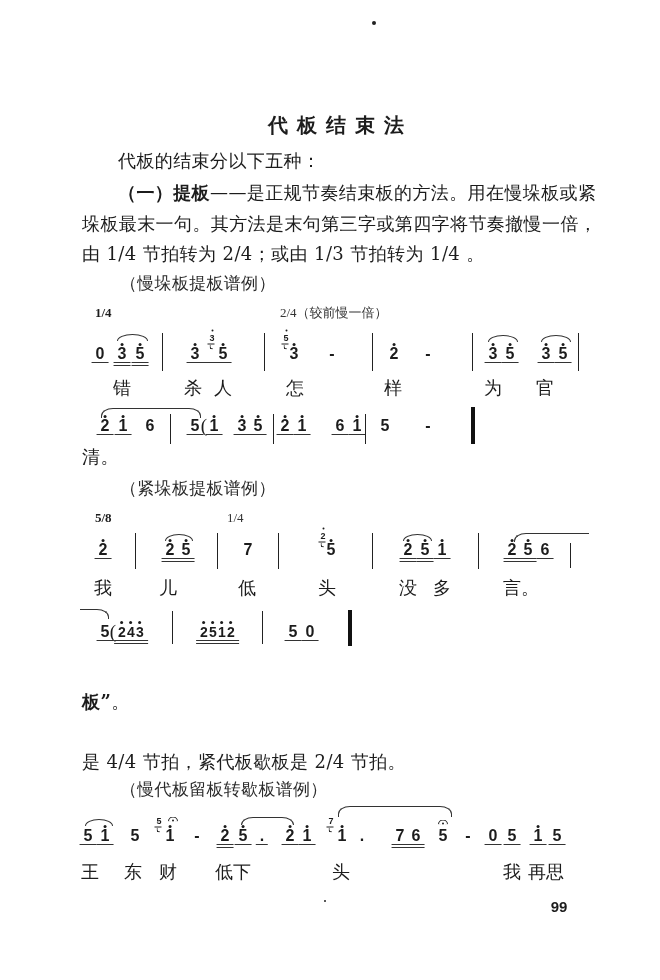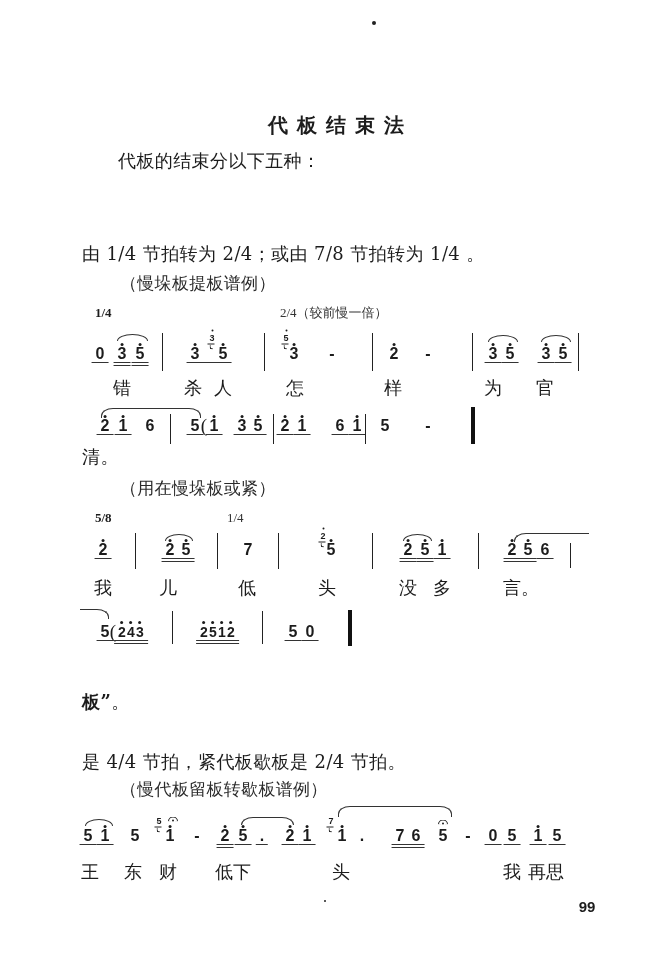--- a/index.html
+++ b/index.html
@@ -25,35 +25,39 @@
   .g .hook::after { content:""; position:absolute; left:2px; top:0; width:3px; height:4px; border-left:1px solid #222; border-bottom:1px solid #222; border-bottom-left-radius:3px; }
   .ferm { position:absolute; width:8px; height:4px; border:1px solid #222; border-bottom:none; border-radius:5px 5px 0 0; transform:translate(-50%,-50%); }
   .ferm::after { content:""; position:absolute; left:50%; bottom:0; width:2px; height:2px; margin-left:-1px; background:#222; border-radius:50%; }
   .slur { position:absolute; border:1px solid #333; border-bottom:none; border-radius:50% 50% 0 0 / 100% 100% 0 0; }
   .slur.flat { border-radius:12px 12px 0 0 / 8px 8px 0 0; }
   .slur.open-right { border-right:none; border-top-right-radius:0; }
   .slur.open-left { border-left:none; border-top-left-radius:0; }
   .bar { position:absolute; width:1px; background:#222; }
   .bar.final { width:4px; background:#111; }
   .speck { position:absolute; border-radius:50%; background:#222; }
-  .pnum { position:absolute; transform:translate(-50%,-50%); font-family:"Liberation Sans", sans-serif; font-weight:bold; font-size:15px; line-height:16px; color:#1c1c1c;margin-left:28px; }
+  .pnum { position:absolute; transform:translate(-50%,-50%); font-family:"Liberation Sans", sans-serif; font-weight:bold; font-size:15px; line-height:16px; color:#1c1c1c; }
 </style>
 </head>
 <body>
 
 <div class="page">
 
   <div class="speck" style="left:372px;top:21px;width:4px;height:4px;"></div>
   <div class="speck" style="left:324px;top:900px;width:2px;height:2px;"></div>
 
   <div class="t title" style="left:268px;top:125px;">代板结束法</div>
 
   <div class="t" style="left:118px;top:161px;">代板的结束分以下五种：</div>
 
-  <div class="t" style="left:82px;top:254px;">由 1/4 节拍转为 2/4；或由 7/8 节拍转为 1/4 。</div>
+  <div class="t" style="left:118px;top:193px;">
+    <span class="b">（一）</span><span class="b">提板</span><span>——是正规节奏结束板的方法。用在慢垛板或紧</span>
+  </div>
+  <div class="t" style="left:82px;top:224px;">垛板最末一句。其方法是末句第三字或第四字将节奏撤慢一倍，</div>
+  <div class="t" style="left:82px;top:254px;">由 1/4 节拍转为 2/4；或由 1/3 节拍转为 1/4 。</div>
 
   <div class="t cap" style="left:120px;top:284px;">（慢垛板提板谱例）</div>
   <div class="t meter" style="left:95px;top:313px;">1/4</div>
   <div class="t meter2" style="left:280px;top:313px;">2/4（较前慢一倍）</div>
 
   <div>
     <div class="slur" style="left:117px;top:334px;width:29px;height:6px;"></div>
     <div class="slur" style="left:488px;top:335px;width:28px;height:6px;"></div>
     <div class="slur" style="left:541px;top:335px;width:28px;height:6px;"></div>
 
@@ -110,21 +114,21 @@
     <span class="n" style="left:340px;top:426px;" data-m="n1">6</span>
     <span class="n" style="left:357px;top:426px;" data-m="h1">1</span>
     <div class="bar" style="left:365px;top:414px;height:30px;"></div>
     <span class="n" style="left:385px;top:426px;" data-m="n0">5</span>
     <span class="n" style="left:428px;top:426px;" data-m="n0">-</span>
     <div class="bar final" style="left:471px;top:407px;height:37px;"></div>
   </div>
 
   <div class="t" style="left:82px;top:457px;">清。</div>
 
-  <div class="t cap" style="left:120px;top:489px;">（用在慢垛板或紧）</div>
+  <div class="t cap" style="left:120px;top:489px;">（紧垛板提板谱例）</div>
   <div class="t meter" style="left:95px;top:518px;">5/8</div>
   <div class="t meter2" style="left:227px;top:518px;">1/4</div>
 
   <div>
     <div class="slur" style="left:165px;top:534px;width:26px;height:6px;"></div>
     <div class="slur" style="left:403px;top:534px;width:27px;height:6px;"></div>
     <div class="slur flat open-right" style="left:514px;top:533px;width:74px;height:8px;"></div>
 
     <span class="n" style="left:103px;top:550px;" data-m="h1">2</span>
     <div class="bar" style="left:135px;top:533px;height:36px;"></div>

